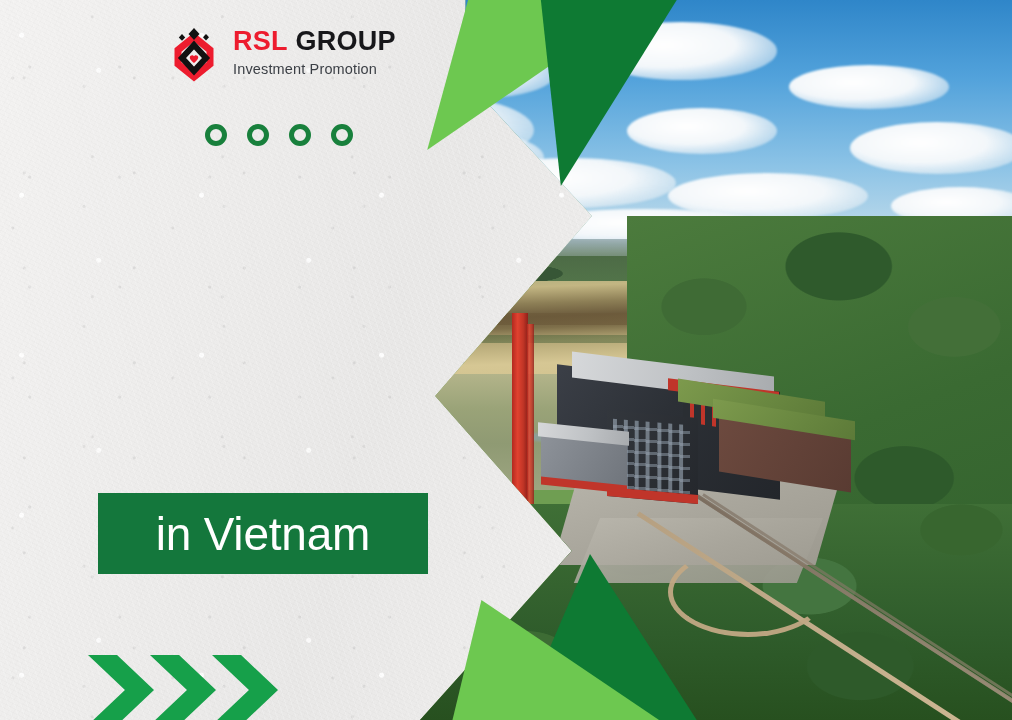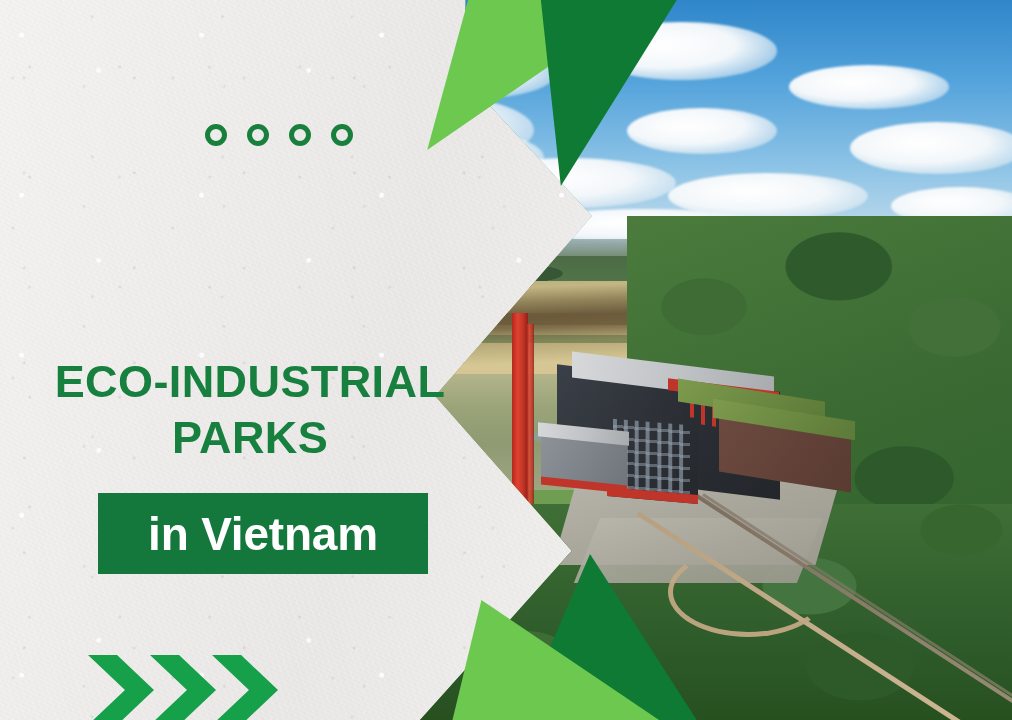--- a/index.html
+++ b/index.html
@@ -229,21 +229,21 @@
     text-align:center;
     color:#17803e;
     font-size:45px;line-height:1.25;font-weight:800;letter-spacing:.4px;
   }
   .badge{
     position:absolute;left:98px;top:493px;width:330px;height:81px;
     background:#14773c;
     display:flex;align-items:center;justify-content:center;
   }
   .badge span{
-    color:#ffffff;font-size:46px;font-weight:700;letter-spacing:-.2px;
+    color:#ffffff;font-size:46px;font-weight:400;letter-spacing:-.2px;
     line-height:1;
   }
 </style>
 </head>
 <body>
 
 <div class="poster">
 
   <div class="paper-bg"></div>
   <div class="paper-noise"></div>
@@ -329,31 +329,50 @@
     <div class="tri" style="left:0;top:60px;width:210px;height:122px;background:#6DC850;
                 clip-path:polygon(14% 0%, 100% 100%, 0% 100%);"></div>
   </div>
 
   <div class="chevrons">
     <div class="chev" style="left:0;background:#16A04A;clip-path:polygon(0 0, 44% 0, 100% 50%, 44% 100%, 0 100%, 56% 50%);"></div>
     <div class="chev" style="left:62px;background:#16A04A;clip-path:polygon(0 0, 44% 0, 100% 50%, 44% 100%, 0 100%, 56% 50%);"></div>
     <div class="chev" style="left:124px;background:#16A04A;clip-path:polygon(0 0, 44% 0, 100% 50%, 44% 100%, 0 100%, 56% 50%);"></div>
   </div>
 
+  <div class="logo">
+    <div class="logo-mark">
+      <svg viewBox="0 0 62 54" width="62" height="54" aria-hidden="true">
+
+        <path d="M31 9 L47 22 L47 36 L31 49 L15 36 L15 22 Z" fill="none" stroke="#ED1C2E" stroke-width="7" stroke-linejoin="miter"></path>
+
+        <path d="M31 17 L43 30 L31 43 L19 30 Z" fill="none" stroke="#111111" stroke-width="6"></path>
+
+        <path d="M31 35 C26.5 31.5 26 29.2 27.6 27.8 C28.9 26.6 30.4 27.3 31 28.3
+                 C31.6 27.3 33.1 26.6 34.4 27.8 C36 29.2 35.5 31.5 31 35 Z" fill="#ED1C2E"></path>
+
+        <path d="M31 0 L36.5 6 L31 12 L25.5 6 Z" fill="#111111"></path>
+        <path d="M19 6 L22.2 9.4 L19 12.8 L15.8 9.4 Z" fill="#111111"></path>
+        <path d="M43 6 L46 9.2 L43 12.4 L40 9.2 Z" fill="#111111"></path>
+      </svg>
+    </div>
+    <div class="logo-text">
+      <div class="logo-title">
+        <span class="rsl">RSL</span><span style="display:inline-block;width:8px;"></span><span class="grp">GROUP</span>
+      </div>
+      <div class="logo-sub">Investment Promotion</div>
+    </div>
+  </div>
 
   <div class="dots">
     <div class="dot"></div>
     <div class="dot"></div>
     <div class="dot"></div>
     <div class="dot"></div>
   </div>
 
 
-  <div class="subhead">
-    <div>ECO-INDUSTRIAL</div>
-    <div>PARKS</div>
-  </div>
 
   <div class="badge">
     <span>in Vietnam</span>
   </div>
 
 </div>
 
 </body></html>

